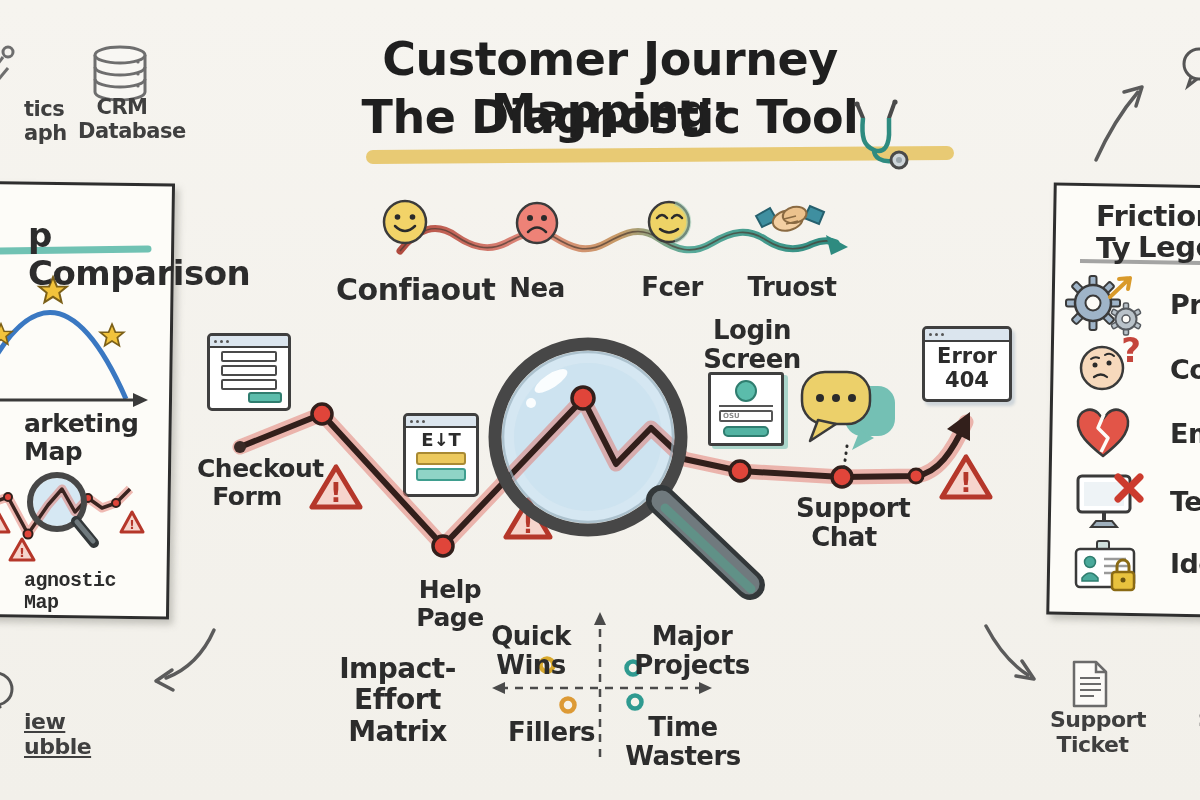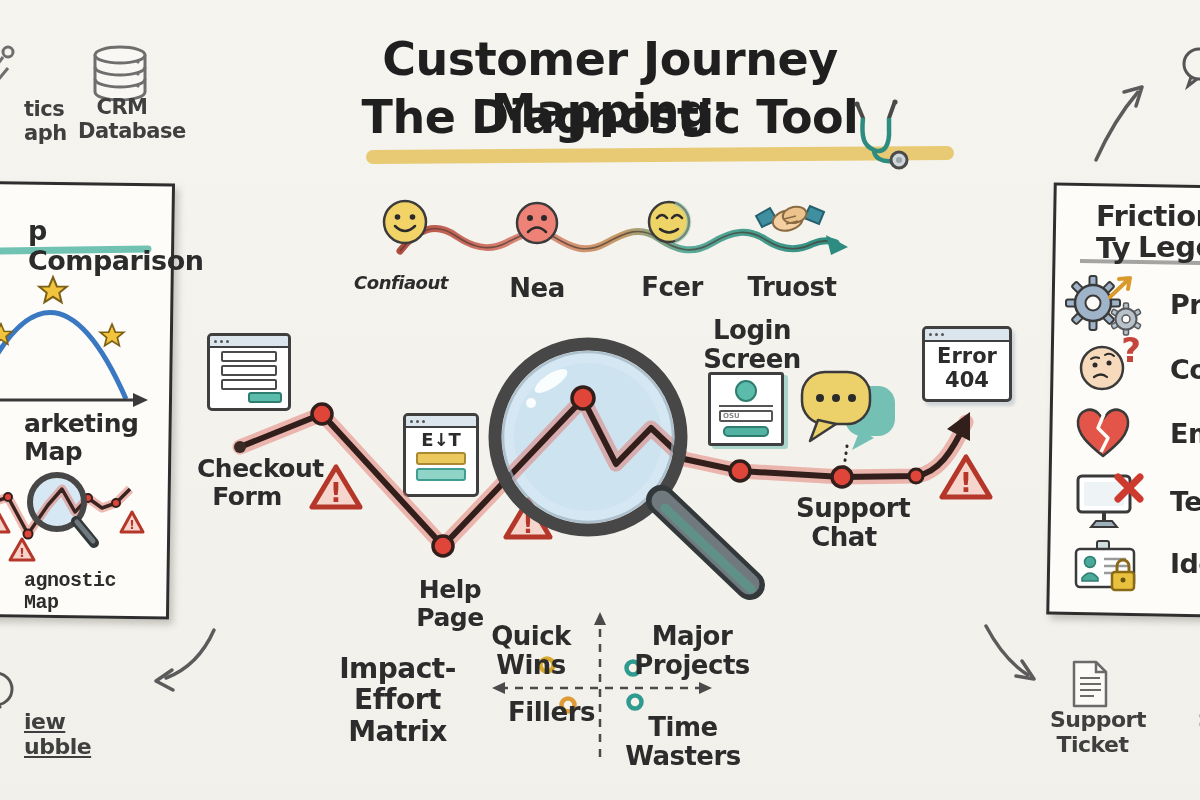--- a/index.html
+++ b/index.html
@@ -349,25 +349,25 @@
   </div>
   <div class="hand" style="left:78px;top:96px;width:88px;font-size:21px;color:#3f3f3f;">
     <span class="bl">CRM</span>
     <span class="bl">Database</span>
   </div>
   <div class="hand left-align" style="left:1176px;top:88px;width:60px;font-size:19px;color:#3f3f3f;">
     <span class="bl" style="margin-left:6px;">rtu</span>
     <span class="bl">Spe</span>
   </div>
 
-  <div class="hand left-align" style="left:4px;top:216px;width:170px;font-size:27px;">p Comparison</div>
+  <div class="hand left-align" style="left:4px;top:216px;width:170px;font-size:34px;">p Comparison</div>
   <div class="hand left-align" style="left:0;top:410px;width:140px;font-size:25px;">arketing Map</div>
   <div class="hand left-align" style="left:0;top:570px;width:150px;font-size:20px;font-family:Liberation Mono, monospace;">agnostic Map</div>
 
-  <div class="hand" style="left:336px;top:273px;width:130px;font-size:18px;font-style:italic;">Confiaout</div>
+  <div class="hand" style="left:336px;top:273px;width:130px;font-size:30px;">Confiaout</div>
   <div class="hand" style="left:495px;top:274px;width:84px;font-size:26px;">Nea</div>
   <div class="hand" style="left:630px;top:273px;width:84px;font-size:26px;">Fcer</div>
   <div class="hand" style="left:746px;top:273px;width:92px;font-size:26px;">Truost</div>
 
   <div class="hand" style="left:197px;top:455px;width:100px;font-size:25px;">
     <span class="bl">Checkout</span>
     <span class="bl">Form</span>
   </div>
   <div class="hand" style="left:392px;top:576px;width:116px;font-size:25px;">Help Page</div>
   <div class="hand" style="left:702px;top:316px;width:100px;font-size:26px;">
@@ -378,21 +378,21 @@
     <span class="bl">Support</span>
     <span class="bl">Chat</span>
   </div>
 
   <div class="hand" style="left:310px;top:653px;width:175px;font-size:28px;">
     <span class="bl">Impact-Effort</span>
     <span class="bl">Matrix</span>
   </div>
   <div class="hand" style="left:470px;top:622px;width:122px;font-size:26px;">Quick Wins</div>
   <div class="hand" style="left:616px;top:622px;width:152px;font-size:26px;">Major Projects</div>
-  <div class="hand" style="left:508px;top:698px;width:80px;font-size:26px;text-align:right;">Fillers</div>
+  <div class="hand" style="left:508px;top:718px;width:80px;font-size:26px;text-align:right;">Fillers</div>
   <div class="hand" style="left:610px;top:713px;width:146px;font-size:26px;">Time Wasters</div>
 
   <div class="hand left-align" style="left:1072px;top:200px;width:130px;font-size:29px;">Friction Ty</div>
   <div class="hand left-align" style="left:1114px;top:231px;width:90px;font-size:29px;">Legend</div>
   <div class="hand left-align" style="left:1146px;top:290px;width:60px;font-size:27px;">Proce</div>
   <div class="hand left-align" style="left:1146px;top:355px;width:60px;font-size:27px;">Cogni</div>
   <div class="hand left-align" style="left:1146px;top:419px;width:60px;font-size:27px;">Emot</div>
   <div class="hand left-align" style="left:1146px;top:487px;width:60px;font-size:27px;">Techn</div>
   <div class="hand left-align" style="left:1146px;top:549px;width:60px;font-size:27px;">Ident</div>
 

